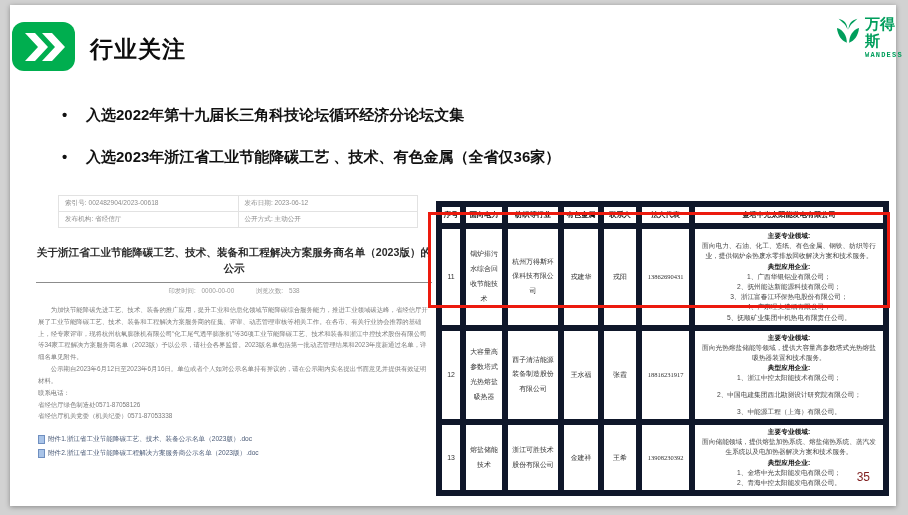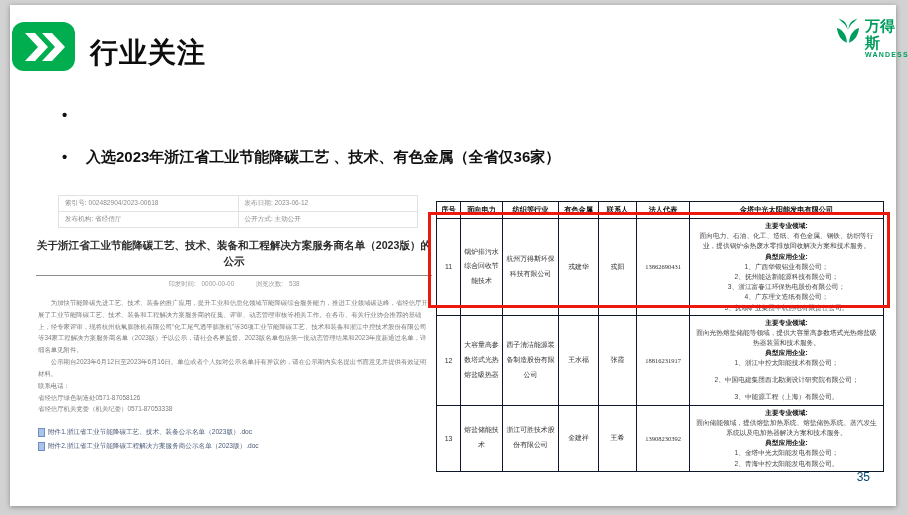--- a/index.html
+++ b/index.html
@@ -1,64 +1,64 @@
 <!DOCTYPE html>
 <html><head>
 <meta charset="utf-8">
 <style>
   html,body { margin:0; padding:0; background:#d2d2d2; font-family:"Liberation Sans","DejaVu Sans",sans-serif; }
   .stage { position:relative; width:908px; height:515px; background:#d2d2d2; overflow:hidden; }
   .slide { position:absolute; left:10px; top:5px; width:886px; height:501px; background:#ffffff; box-shadow:0 1px 5px rgba(0,0,0,.35); }
 
   
   .header-icon { position:absolute; left:2px; top:17px; width:63px; height:49px; background:#00AE4F; border-radius:12px; display:flex; align-items:center; justify-content:center; }
-  .page-title { position:absolute; left:80px; top:29px; font-size:28px; font-weight:bold; color:#0d0d0d; letter-spacing:1px; }
-
-  
-  .logo { position:absolute; left:824px; top:12px; display:flex; align-items:flex-start; }
+  .page-title { position:absolute; left:80px; top:29px; font-size:23px; font-weight:bold; color:#0d0d0d; letter-spacing:1px; }
+
+  
+  .logo { position:absolute; left:824px; top:12px; display:flex; align-items:flex-start;font-family:Liberation Mono, monospace; }
   .logo-text { margin-left:3px; color:#009E5C; }
   .logo-cn { font-size:15px; font-weight:bold; line-height:17px; }
   .logo-en { font-size:7px; font-weight:bold; letter-spacing:1.2px; }
 
   
   .bullets { position:absolute; left:52px; top:99px; width:660px; }
   .bullet { display:flex; font-size:15px; font-weight:bold; color:#111; margin-bottom:21px; line-height:21px; }
   .bullet .dot { width:24px; flex:0 0 24px; }
 
   
   .announcement { position:absolute; left:20px; top:190px; width:408px; }
   .meta-table { width:360px; margin-left:28px; border-collapse:collapse; table-layout:fixed; }
   .meta-table td { border:1px solid #e2e2e2; font-size:6.6px; color:#8d8d8d; padding:3px 6px; }
-  .doc-title { margin-top:9px; padding:0 6px; font-size:10.6px; font-weight:bold; color:#2a2a2a; text-align:center; line-height:1.55; }
+  .doc-title { margin-top:16px; padding:0 6px; font-size:10.6px; font-weight:bold; color:#2a2a2a; text-align:center; line-height:1.55; }
   .doc-rule { margin:5px 6px 0 6px; border-top:1px solid #8c8c8c; }
   .doc-subline { text-align:center; font-size:6.4px; color:#9a9a9a; margin-top:4px; }
   .doc-subline span { margin:0 2px; }
   .doc-body { margin:8px 8px 0 8px; font-size:6.4px; color:#7c7c7c; line-height:1.85; }
   .doc-body p { margin:0; }
   .doc-body p.indent { text-indent:2em; }
   .attachments { margin:13px 8px 0 8px; font-size:6.6px; color:#4a5a76; }
   .attachment { display:flex; align-items:center; margin-bottom:5px; cursor:pointer; }
   .doc-icon { display:inline-block; width:5px; height:7px; background:#a9c4e8; border:1px solid #6f8fc0; margin-right:3px; flex:0 0 auto; }
 
   
   .right-panel { position:absolute; left:415px; top:191px; width:478px; height:285px; }
   .info-table { position:absolute; left:11px; top:5px; width:447px; border-collapse:collapse; table-layout:fixed; background:#fff; }
-  .info-table th, .info-table td { border:1px solid #0f172a;text-align:center; }
+  .info-table th, .info-table td { border:6px solid #0f172a;text-align:center; }
   .info-table th { font-size:7.2px; color:#111; padding:3px 1px; font-weight:bold; }
   .c-center { text-align:center; vertical-align:middle; font-size:6.9px; color:#333; padding:1px; }
   .c-wrap { line-height:2.15; }
   .c-phone { font-size:6.5px; font-family:"Liberation Serif","DejaVu Serif",serif; }
   .detail-cell { vertical-align:top; text-align:left; padding:2px 4px 2px 4px; font-size:6.7px; color:#454545; line-height:1.52; }
   .detail-cell .lbl { font-weight:bold; color:#0f0f0f; }
   .apps div { margin:0; }
   .apps.spaced div { margin-bottom:6.5px; }
   .apps.spaced div:last-child { margin-bottom:0; }
   .highlight-box { position:absolute; left:3px; top:16px; width:462px; height:96px; border:3px solid #EC1A0E; box-sizing:border-box; pointer-events:none; }
 
-  .page-num { position:absolute; right:26px; bottom:22px; font-size:12px; color:#0c4a6e; }
+  .page-num { position:absolute; right:26px; bottom:22px; font-size:12px; color:#7f1d1d; }
 </style>
 </head>
 <body>
 
 <div class="stage">
   <div class="slide">
 
     <div class="header-icon">
       <svg width="42" height="32" viewBox="0 0 42 32" aria-hidden="true">
         <polygon points="2,2 12,2 25,16 12,30 2,30 15,16" fill="#ffffff"></polygon>
@@ -78,20 +78,21 @@
       </span>
       <span class="logo-text">
         <div class="logo-cn">万得斯</div>
         <div class="logo-en">WANDESS</div>
       </span>
     </div>
 
     <div class="bullets">
       <div class="bullet">
         <span class="dot">•</span>
+        <span>入选2022年第十九届长三角科技论坛循环经济分论坛文集</span>
       </div>
       <div class="bullet">
         <span class="dot">•</span>
         <span>入选2023年浙江省工业节能降碳工艺 、技术、有色金属（全省仅36家）</span>
       </div>
     </div>
 
     <div class="announcement">
       <table class="meta-table">
         <tbody>

